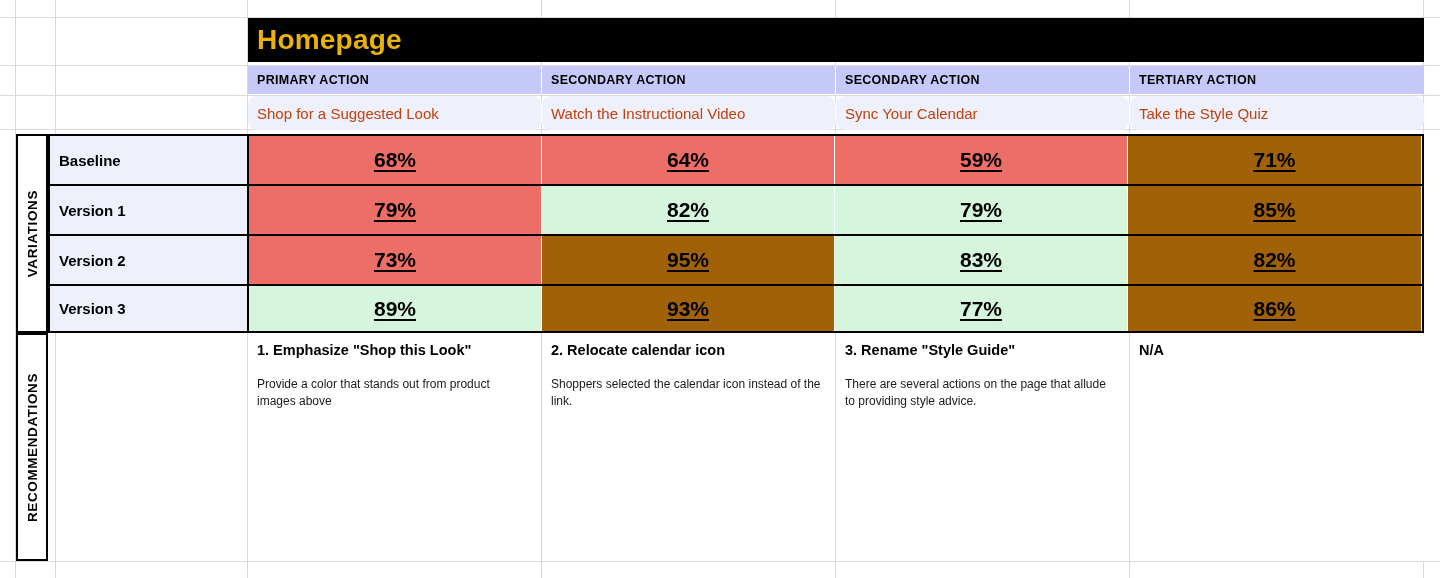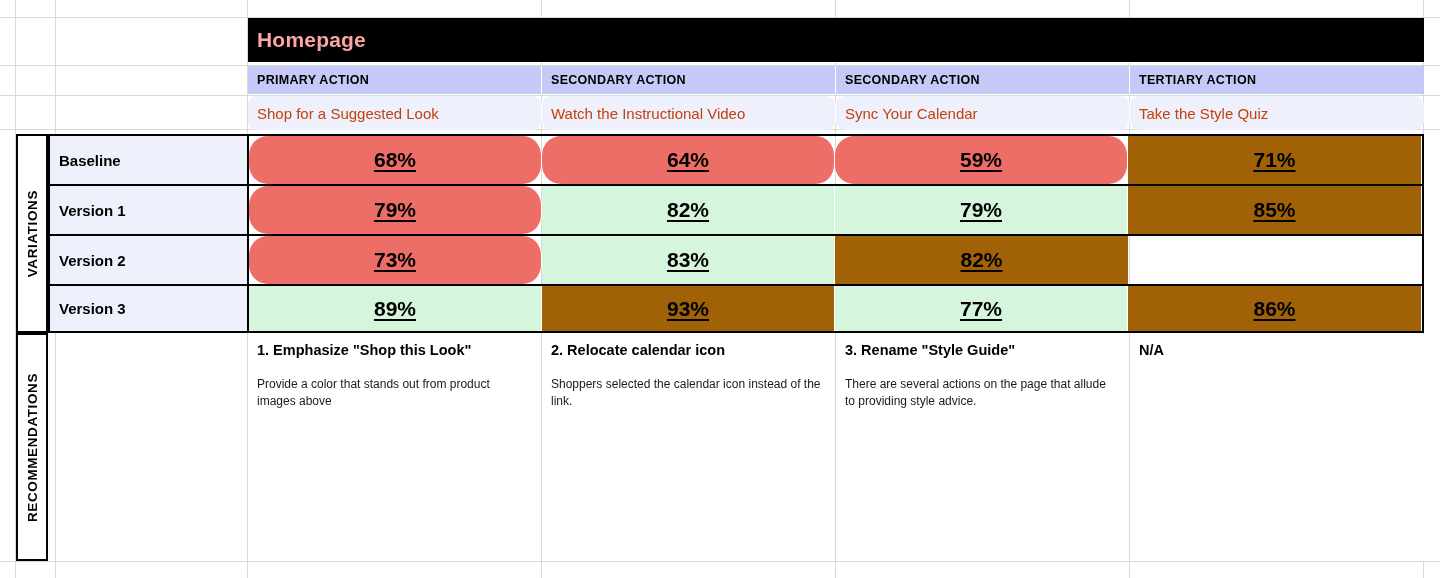--- a/index.html
+++ b/index.html
@@ -38,26 +38,26 @@
   }
 
   
   .title-bar {
     position: absolute;
     left: 248px;
     top: 18px;
     width: 1176px;
     height: 44px;
     background: #000000;
-    color: #fca5a5;
+    color: #eab308;
     display: flex;
     align-items: center;
     box-sizing: border-box;
     padding-left: 9px;
-    font-size: 21px;
+    font-size: 28px;
     font-weight: bold;
     letter-spacing: 0.2px;
   }
 
   
   .action-row {
     position: absolute;
     left: 248px;
     top: 66px;
     width: 1176px;
@@ -159,21 +159,21 @@
     align-items: center;
     justify-content: center;
     font-size: 21px;
     font-weight: bold;
   }
   .var-cell:last-child { border-right: none; }
   .var-cell u {
     text-underline-offset: 3px;
     text-decoration-thickness: 2px;
   }
-  .bg-red   { background: #ec6e66; border-radius: 19px; }
+  .bg-red   { background: #ec6e66; }
   .bg-green { background: #a16207; }
   .bg-lgreen{ background: #d6f5dd; }
 
   
   .rec-label {
     position: absolute;
     left: 16px;
     top: 333px;
     width: 32px;
     height: 228px;
@@ -290,20 +290,23 @@
       <div class="var-cell bg-green">
           <u>85%</u>
         </div>
     </div>
 
     <div class="var-row r2">
       <div class="var-name">Version 2</div>
       <div class="var-cell bg-red">
           <u>73%</u>
         </div>
+      <div class="var-cell bg-green">
+          <u>95%</u>
+        </div>
       <div class="var-cell bg-lgreen">
           <u>83%</u>
         </div>
       <div class="var-cell bg-green">
           <u>82%</u>
         </div>
     </div>
 
     <div class="var-row r3">
       <div class="var-name">Version 3</div>

